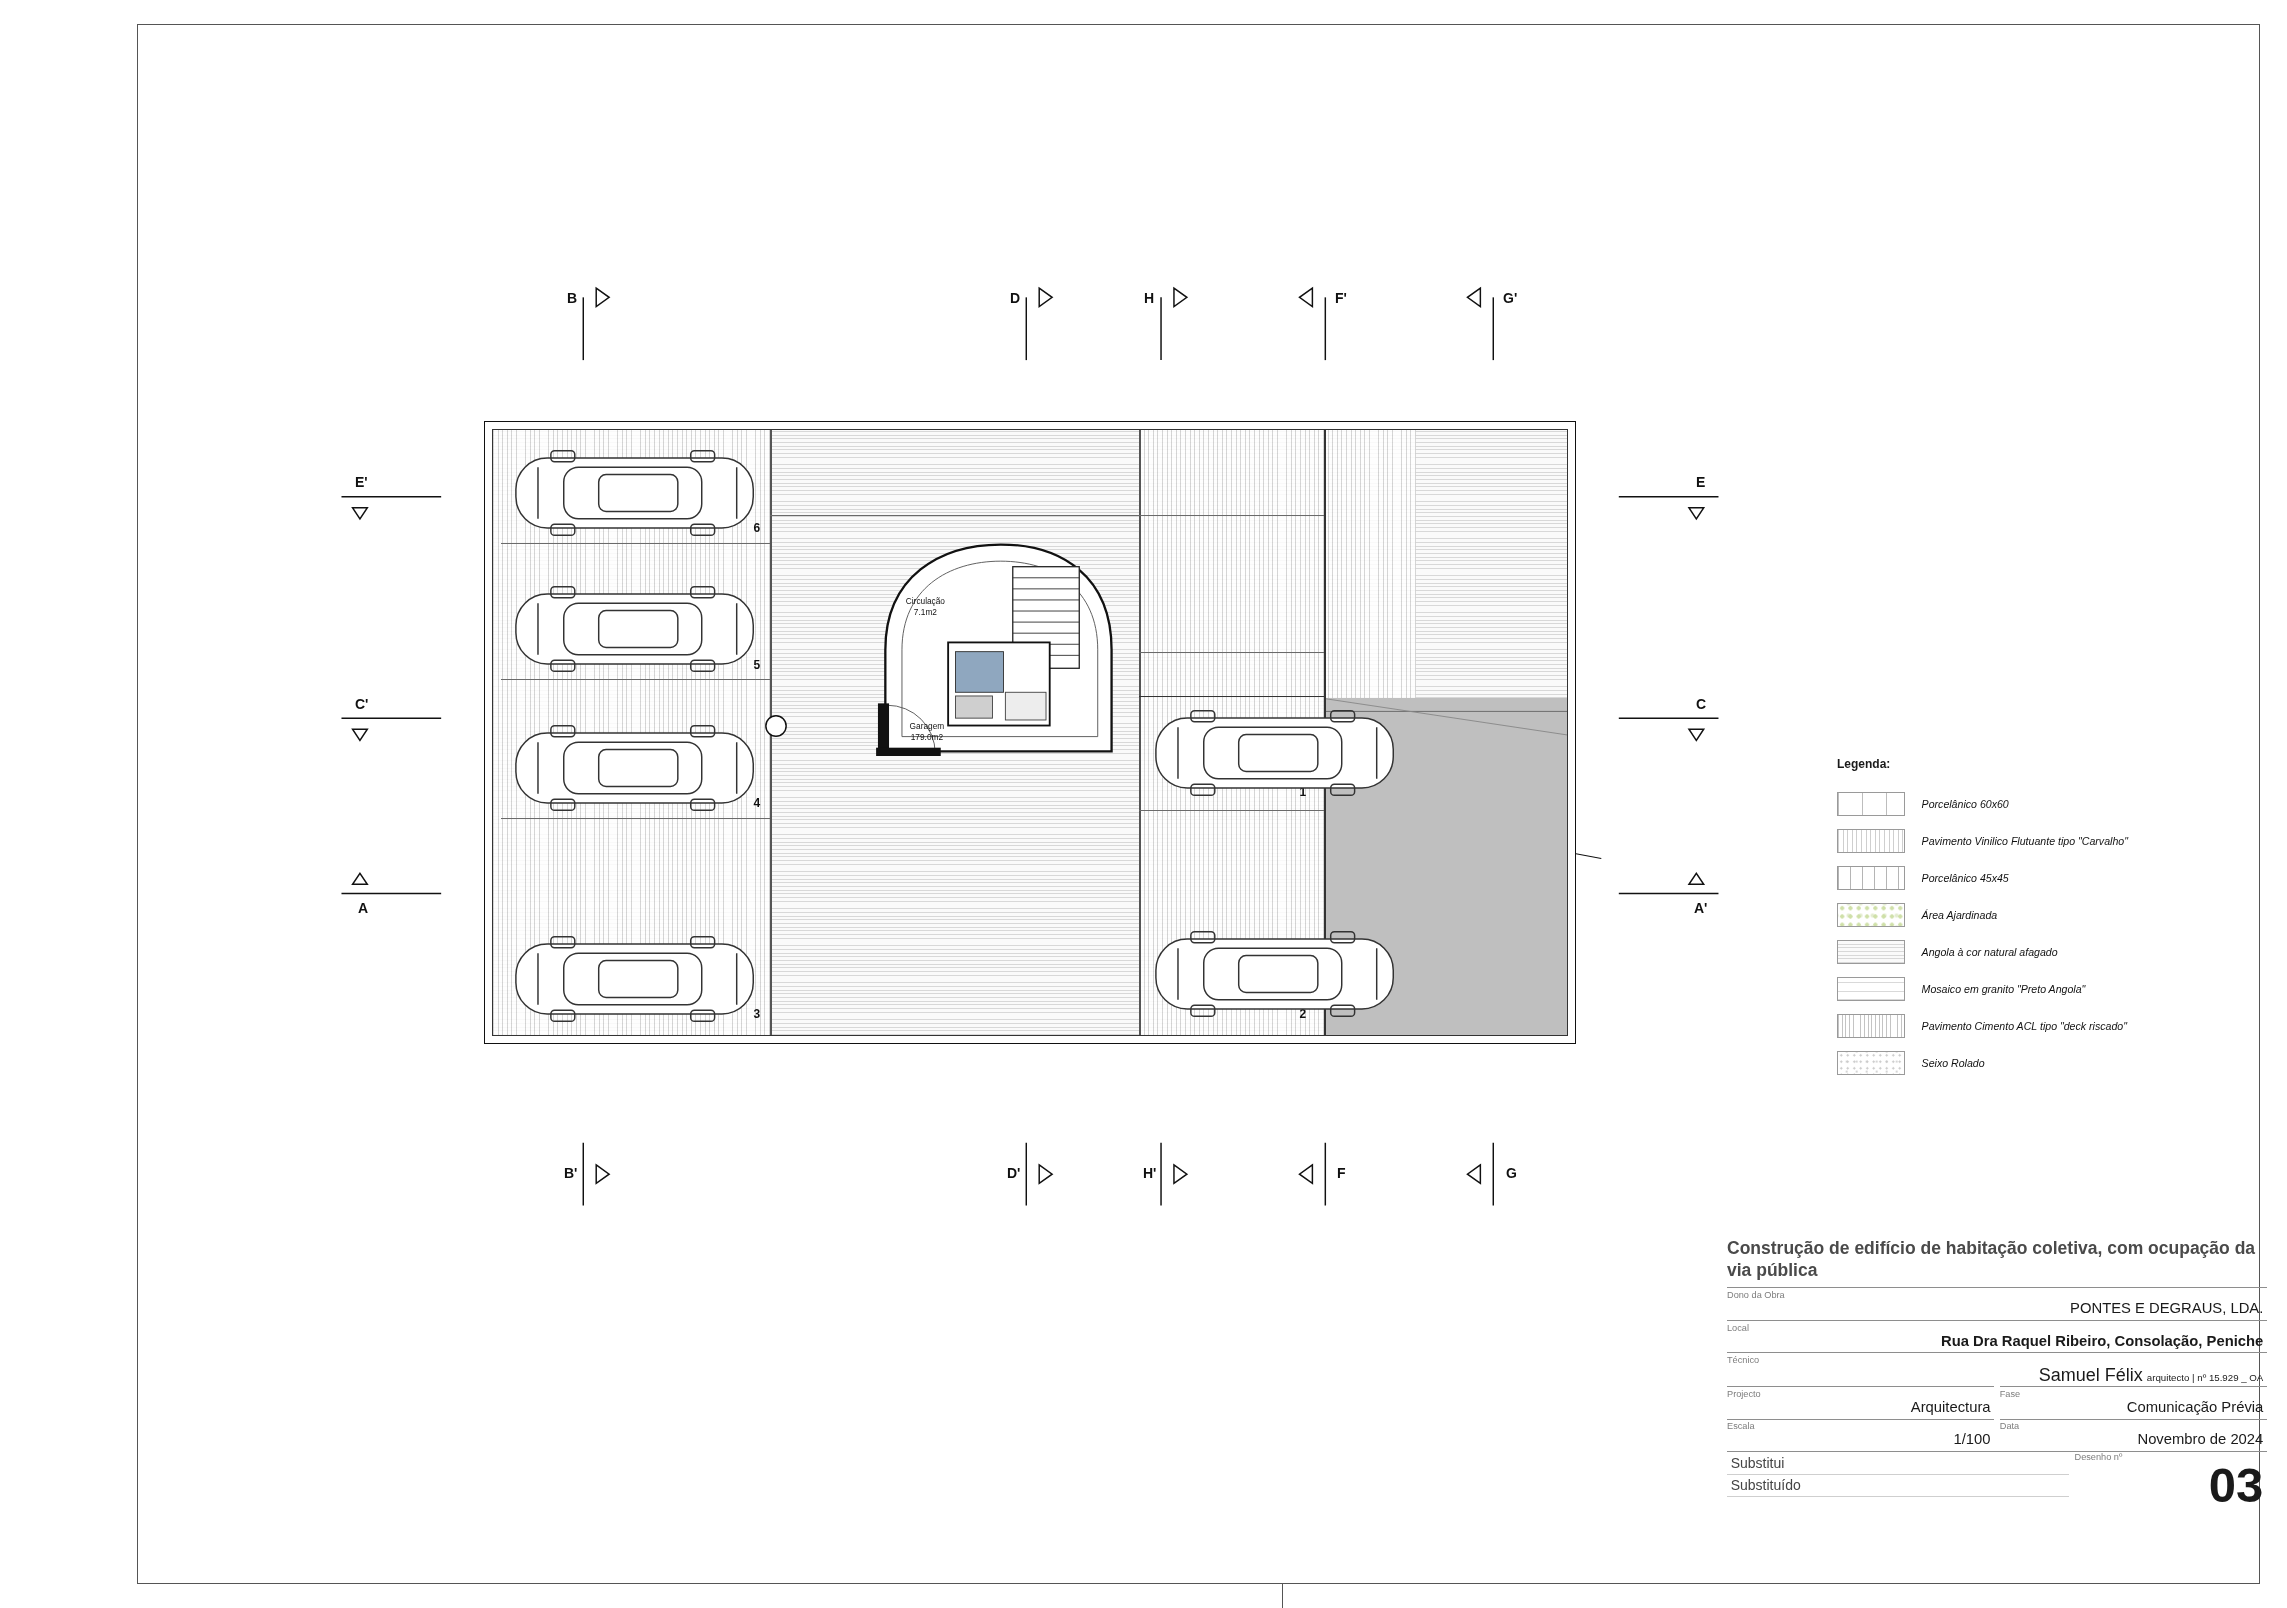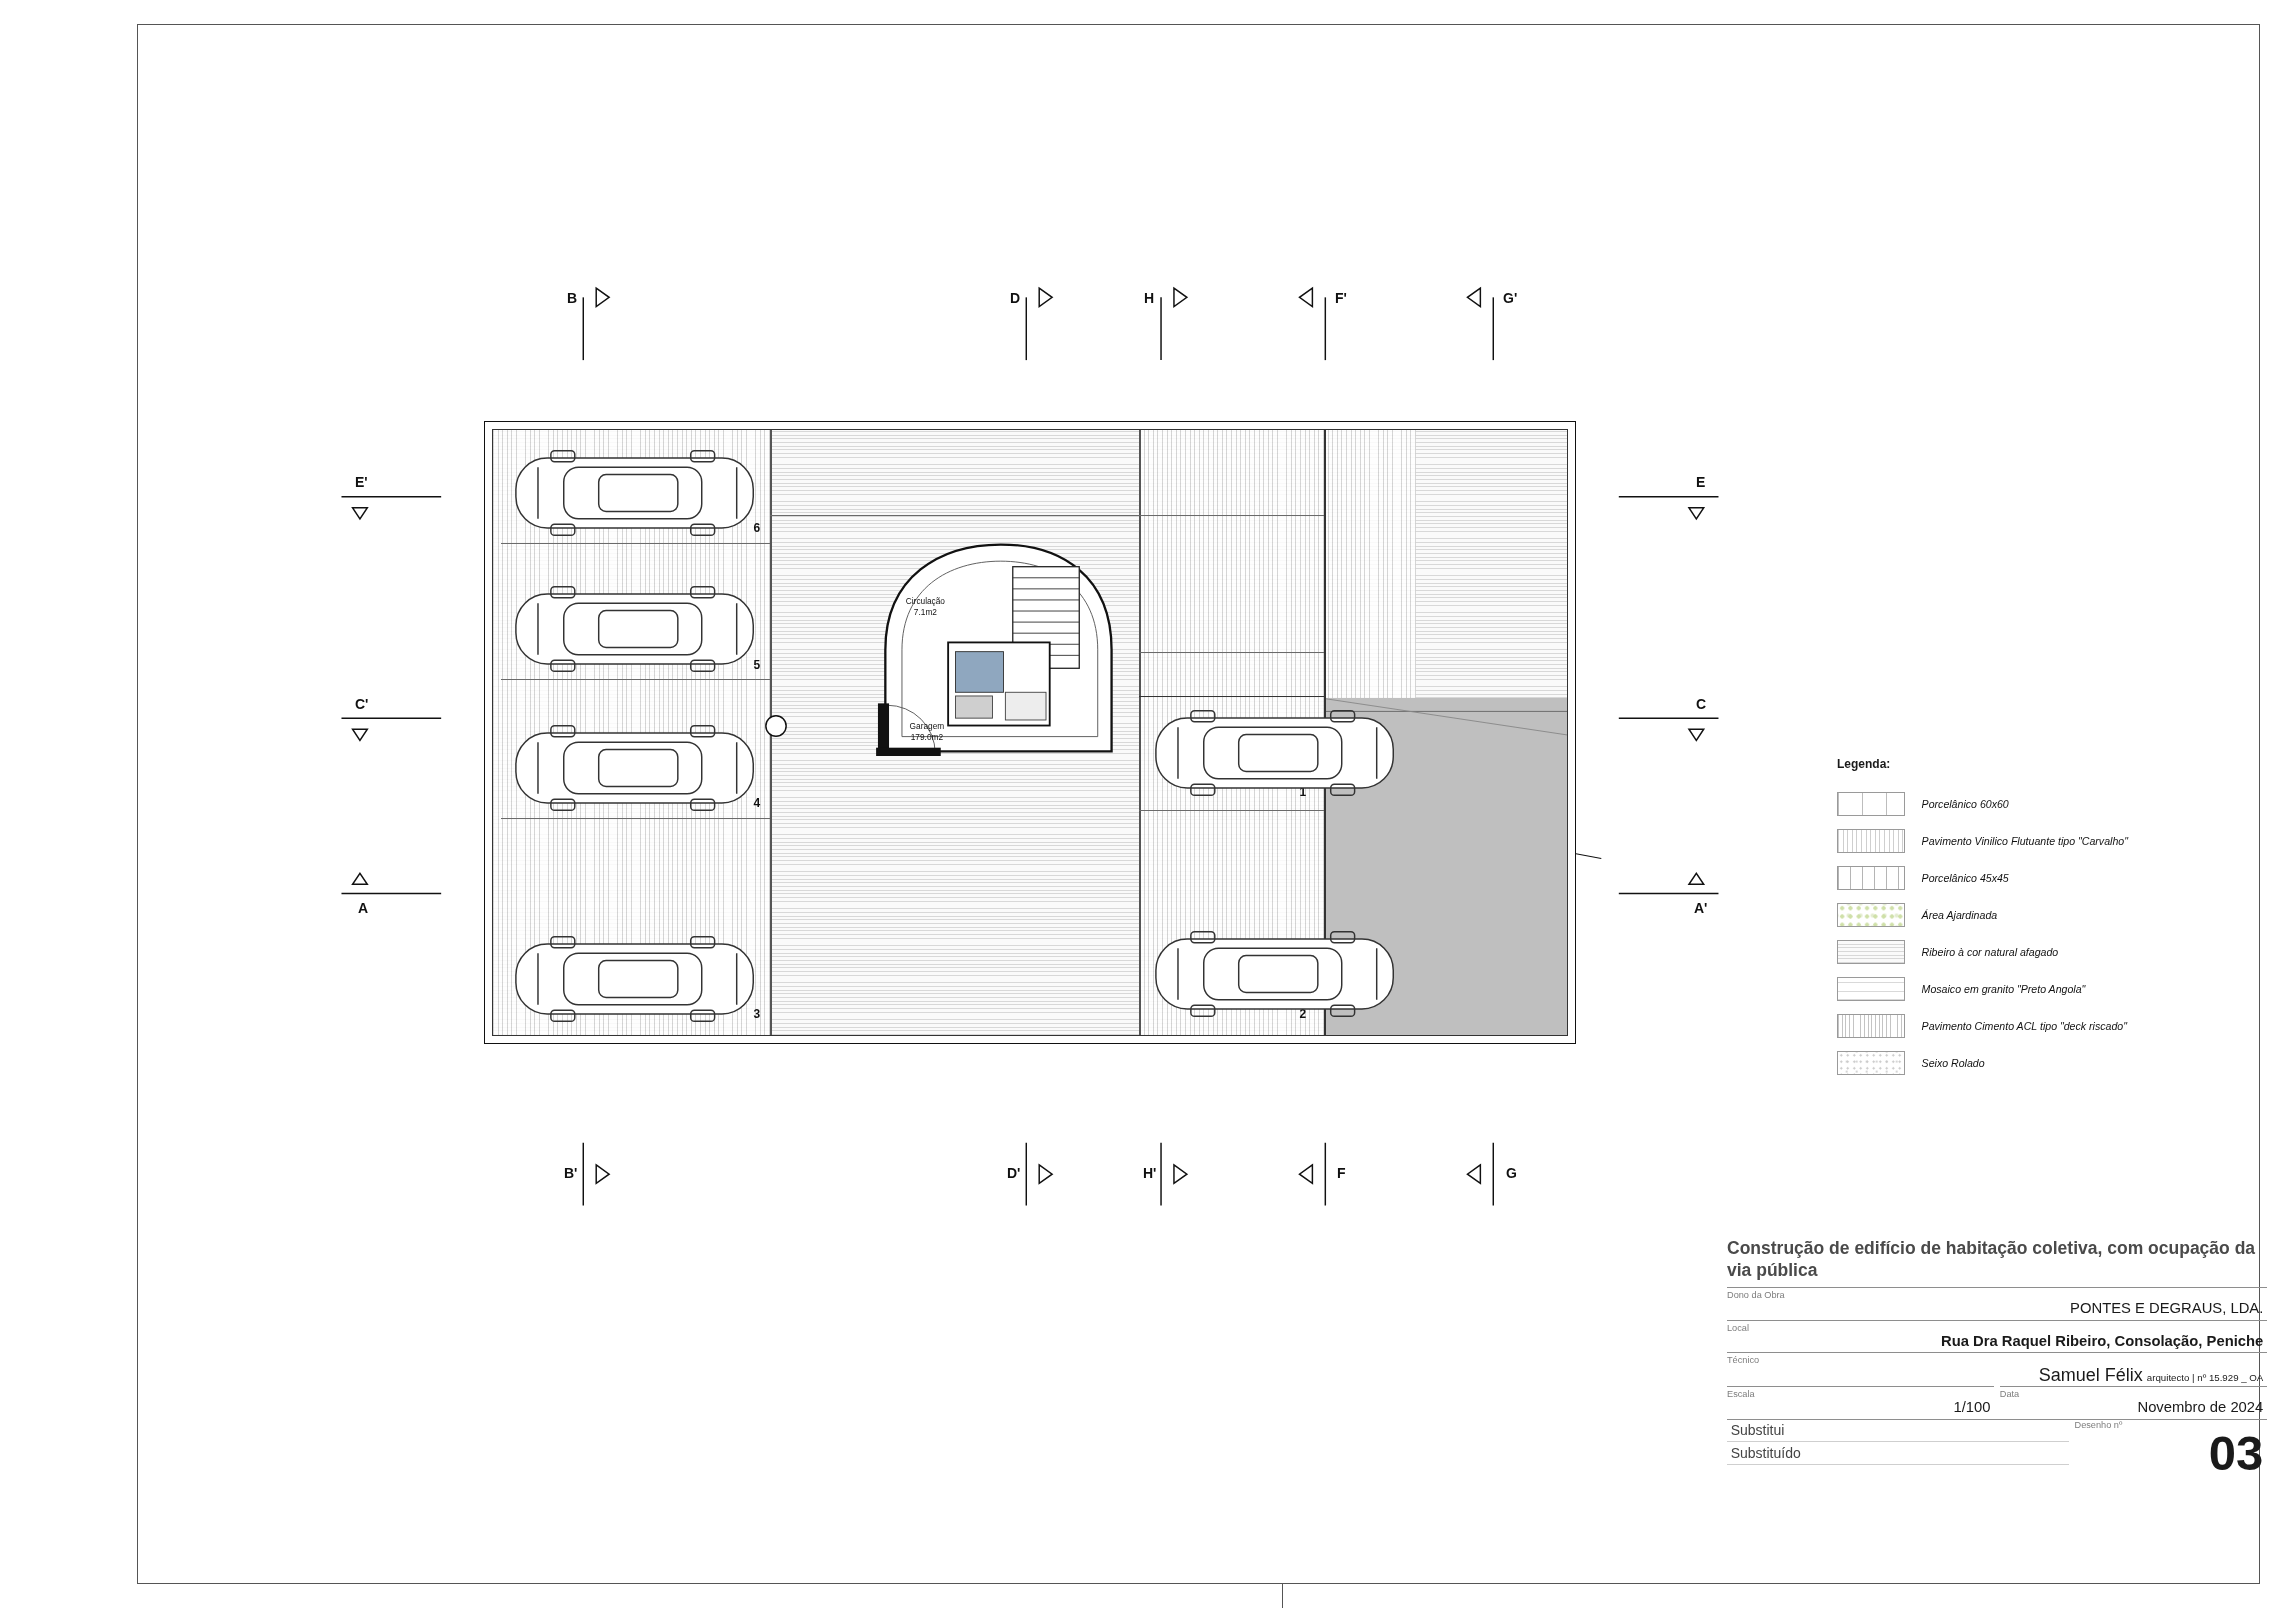--- a/index.html
+++ b/index.html
@@ -338,21 +338,21 @@
   <div class="legend-row">
     <div class="legend-swatch hatch-porc45"></div>
     <div class="legend-text">Porcelânico 45x45</div>
   </div>
   <div class="legend-row">
     <div class="legend-swatch hatch-jardim"></div>
     <div class="legend-text">Área Ajardinada</div>
   </div>
   <div class="legend-row">
     <div class="legend-swatch hatch-cement"></div>
-    <div class="legend-text">Ribeiro à cor natural afagado</div>
+    <div class="legend-text">Angola à cor natural afagado</div>
   </div>
   <div class="legend-row">
     <div class="legend-swatch hatch-granito"></div>
     <div class="legend-text">Mosaico em granito "Preto Angola"</div>
   </div>
   <div class="legend-row">
     <div class="legend-swatch hatch-deck"></div>
     <div class="legend-text">Pavimento Cimento ACL tipo "deck riscado"</div>
   </div>
   <div class="legend-row">
@@ -375,20 +375,30 @@
   </div>
 
   <div class="tb-row">
     <div class="tb-cap">Técnico</div>
     <div class="tech-line">
       <span class="tech-name">Samuel Félix</span>
       <span class="tech-sub">arquitecto | nº 15.929 _ OA</span>
     </div>
   </div>
 
+  <div class="tb-split">
+    <div class="tb-row">
+      <div class="tb-cap">Projecto</div>
+      <div class="tb-val">Arquitectura</div>
+    </div>
+    <div class="tb-row">
+      <div class="tb-cap">Fase</div>
+      <div class="tb-val">Comunicação Prévia</div>
+    </div>
+  </div>
 
   <div class="tb-split">
     <div class="tb-row">
       <div class="tb-cap">Escala</div>
       <div class="tb-val">1/100</div>
     </div>
     <div class="tb-row">
       <div class="tb-cap">Data</div>
       <div class="tb-val">Novembro de 2024</div>
     </div>

